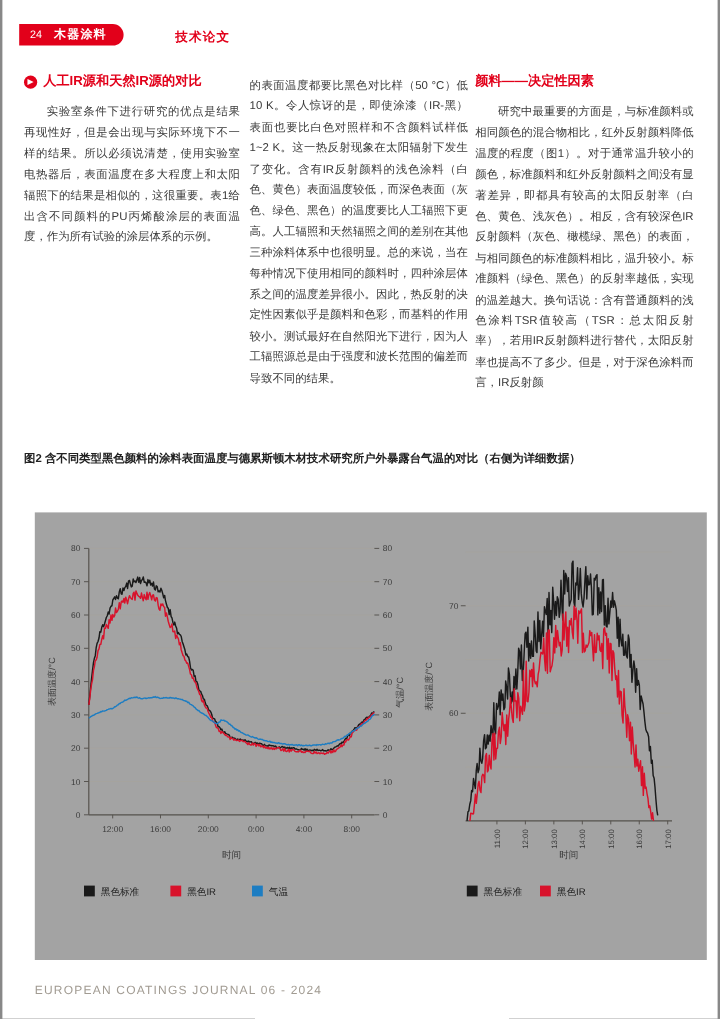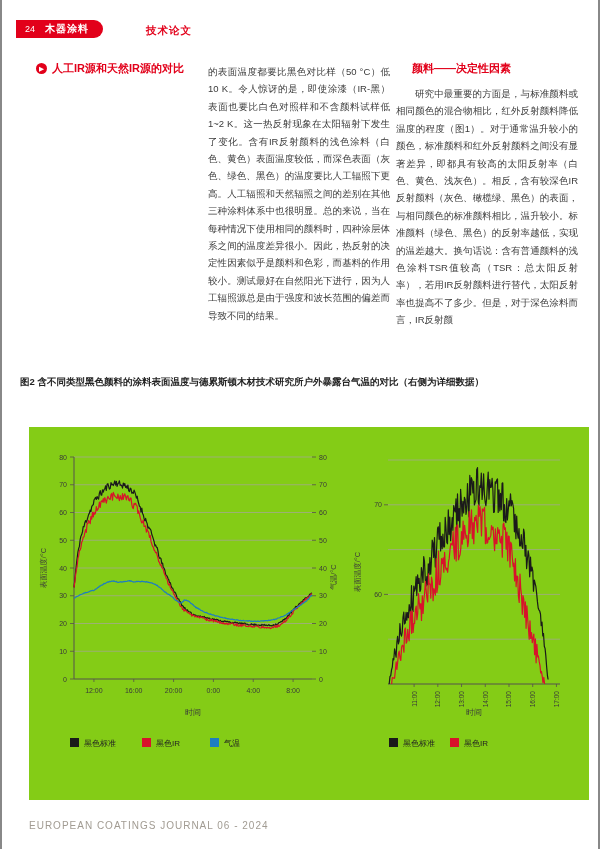--- a/index.html
+++ b/index.html
@@ -15,52 +15,53 @@
   }
   .hdr-badge .pagenum{font-size:9px;}
   .hdr-badge .section{font-size:10px;font-weight:bold;letter-spacing:1px;}
   .hdr-type{position:absolute;left:144px;top:24px;color:#e2001a;font-size:10.5px;font-weight:bold;letter-spacing:1px;text-align:center;}
   
   .col{position:absolute;top:62px;font-size:9.5px;line-height:17.4px;text-align:justify;color:#3a3a3a;}
   .col-1{left:18px;width:180px;}
   .col-2{left:206px;width:182px;top:63px;}
   .col-3{left:394px;width:182px;}
   .col h3{
-    margin:0 0 10px 16px;font-size:11px;line-height:13px;color:#e2001a;font-weight:bold;
+    margin:0 0 10px 0;font-size:11px;line-height:13px;color:#e2001a;font-weight:bold;
     display:flex;align-items:center;gap:5px;text-align:left;
   }
   .bullet{
     flex:0 0 auto;width:11px;height:11px;border-radius:50%;background:#e2001a;color:#fff;
     font-size:6.5px;line-height:11px;text-align:center;font-weight:normal;
   }
   .col p{margin:0;text-indent:2em;}
   .col p + p{margin-top:0;}
   
   .fig-caption{position:absolute;left:18px;top:376px;width:566px;font-size:9.5px;font-weight:bold;color:#222;}
-  .fig-panel{position:absolute;left:27px;top:427px;width:560px;height:373px;background:#84cc16;}
+  .fig-panel{position:absolute;left:27px;top:427px;width:560px;height:373px;background:#a3a3a3;}
   .fig-panel svg{display:block;}
   
   .footer{position:absolute;left:27px;top:820px;font-size:10px;color:#a19b92;letter-spacing:1px;}
 </style>
 </head>
 <body>
 
 <div class="page">
 
   <div class="hdr-badge">
     <span class="pagenum">24</span>
     <span class="section">木器涂料</span>
   </div>
   <div class="hdr-type">技术论文</div>
 
   <div class="col col-1">
     <h3>
       <span class="bullet">▶</span>
       <span>人工IR源和天然IR源的对比</span>
     </h3>
+    <p>实验室条件下进行研究的优点是结果再现性好，但是会出现与实际环境下不一样的结果。所以必须说清楚，使用实验室电热器后，表面温度在多大程度上和太阳辐照下的结果是相似的，这很重要。表1给出含不同颜料的PU丙烯酸涂层的表面温度，作为所有试验的涂层体系的示例。</p>
   </div>
 
   <div class="col col-2">
     <p style="text-indent:0;">的表面温度都要比黑色对比样（50 °C）低10 K。令人惊讶的是，即使涂漆（IR-黑）表面也要比白色对照样和不含颜料试样低1~2 K。这一热反射现象在太阳辐射下发生了变化。含有IR反射颜料的浅色涂料（白色、黄色）表面温度较低，而深色表面（灰色、绿色、黑色）的温度要比人工辐照下更高。人工辐照和天然辐照之间的差别在其他三种涂料体系中也很明显。总的来说，当在每种情况下使用相同的颜料时，四种涂层体系之间的温度差异很小。因此，热反射的决定性因素似乎是颜料和色彩，而基料的作用较小。测试最好在自然阳光下进行，因为人工辐照源总是由于强度和波长范围的偏差而导致不同的结果。</p>
   </div>
 
   <div class="col col-3">
     <h3>
       <span>颜料——决定性因素</span>
     </h3>

